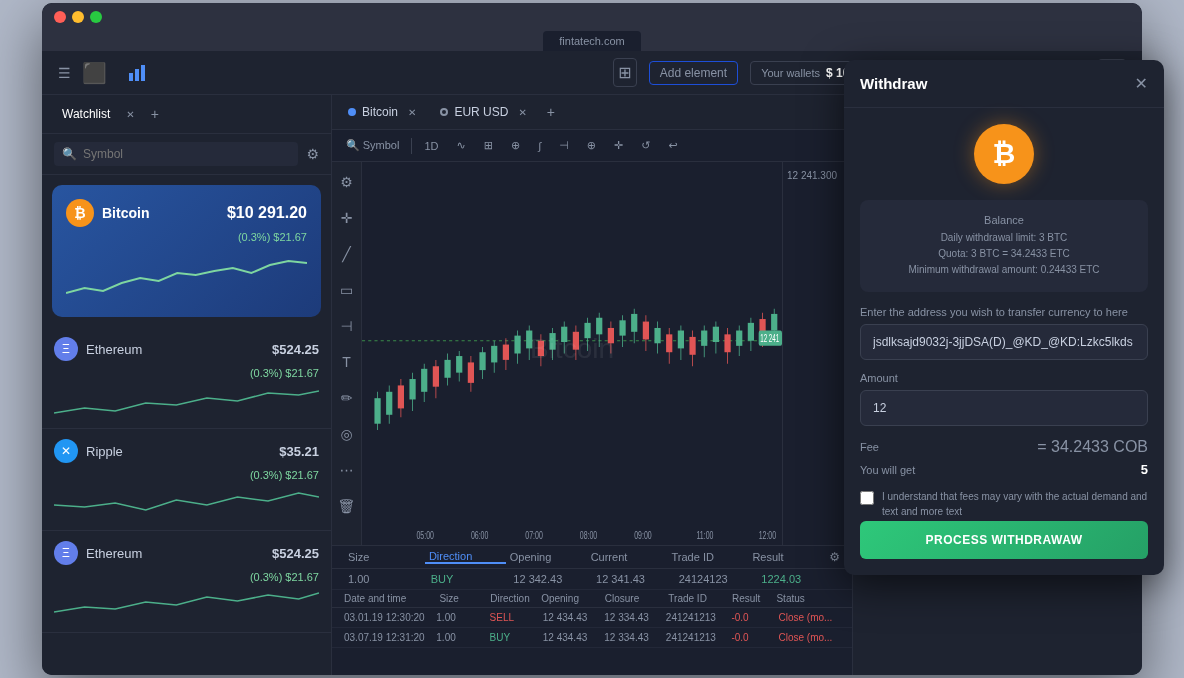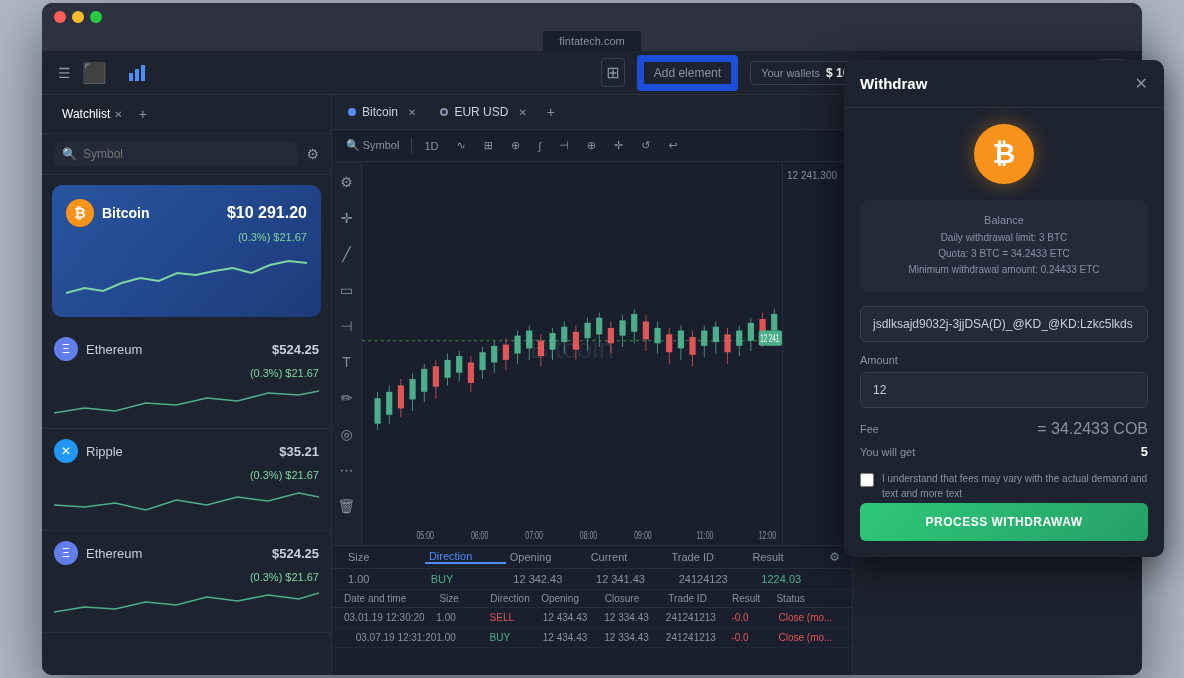--- a/index.html
+++ b/index.html
@@ -100,21 +100,21 @@
       border: 1px solid #3a4050;
       padding: 4px;
       border-radius: 4px;
     }
 
     .nav-add-element {
       color: #8892a4;
       font-size: 12px;
       cursor: pointer;
       padding: 4px 10px;
-      border: 7px solid #1d4ed8;
+      border: 1px solid #1d4ed8;
       border-radius: 4px;
     }
 
     .nav-wallet {
       color: #8892a4;
       font-size: 11px;
       padding: 4px 10px;
       border: 1px solid #3a4050;
       border-radius: 4px;
       display: flex;
@@ -179,21 +179,21 @@
       display: flex;
       align-items: center;
       padding: 8px 12px;
       border-bottom: 1px solid #2a2f3e;
       gap: 8px;
     }
 
     .tab-item {
       display: flex;
       align-items: center;
-      gap: 4px;
+      gap: 16px;
       font-size: 12px;
       color: #8892a4;
       padding: 4px 8px;
       border-radius: 4px;
       cursor: pointer;
     }
 
     .tab-item.active {
       color: #ffffff;
     }
@@ -1096,21 +1096,21 @@
             <span style="flex:1.5;font-size:10px;color:#8892a4;">03.01.19 12:30:20</span>
             <span style="flex:0.8;font-size:10px;color:#8892a4;">1.00</span>
             <span style="flex:0.8;font-size:10px;" class="trade-cell sell">SELL</span>
             <span style="flex:1;font-size:10px;color:#8892a4;">12 434.43</span>
             <span style="flex:1;font-size:10px;color:#8892a4;">12 334.43</span>
             <span style="flex:1;font-size:10px;color:#8892a4;">241241213</span>
             <span style="flex:0.7;font-size:10px;" class="trade-cell loss">-0.0</span>
             <span style="flex:1;font-size:10px;color:#e05555;">Close (mo...</span>
           </div>
           <div class="trades-row">
-            <span style="flex:1.5;font-size:10px;color:#8892a4;text-align:right;">03.07.19 12:31:20</span>
+            <span style="flex:1.5;font-size:10px;color:#8892a4;">03.07.19 12:31:20</span>
             <span style="flex:0.8;font-size:10px;color:#8892a4;">1.00</span>
             <span style="flex:0.8;font-size:10px;" class="trade-cell buy">BUY</span>
             <span style="flex:1;font-size:10px;color:#8892a4;">12 434.43</span>
             <span style="flex:1;font-size:10px;color:#8892a4;">12 334.43</span>
             <span style="flex:1;font-size:10px;color:#8892a4;">241241213</span>
             <span style="flex:0.7;font-size:10px;" class="trade-cell loss">-0.0</span>
             <span style="flex:1;font-size:10px;color:#e05555;">Close (mo...</span>
           </div>
         </div>
       </div>
@@ -1163,20 +1163,21 @@
       </div>
       <div class="modal-body">
         <div class="modal-coin-icon">₿</div>
         <div class="balance-section">
           <div class="balance-label">Balance</div>
           <div class="balance-info">Daily withdrawal limit: 3 BTC</div>
           <div class="balance-info">Quota: 3 BTC = 34.2433 ETC</div>
           <div class="balance-info">Minimum withdrawal amount: 0.24433 ETC</div>
         </div>
 
+        <div class="modal-field-label">Enter the address you wish to transfer currency to here</div>
         <input class="modal-input" type="text" value="jsdlksajd9032j-3jjDSA(D)_@KD_@KD:Lzkc5lkds" style="">
 
         <div class="modal-field-label">Amount</div>
         <input class="modal-input" type="text" value="12" style="">
 
         <div class="fee-row">
           <span class="fee-label">Fee</span>
           <span class="fee-value">= 34.2433 COB</span>
         </div>
         <div class="you-get-row">

